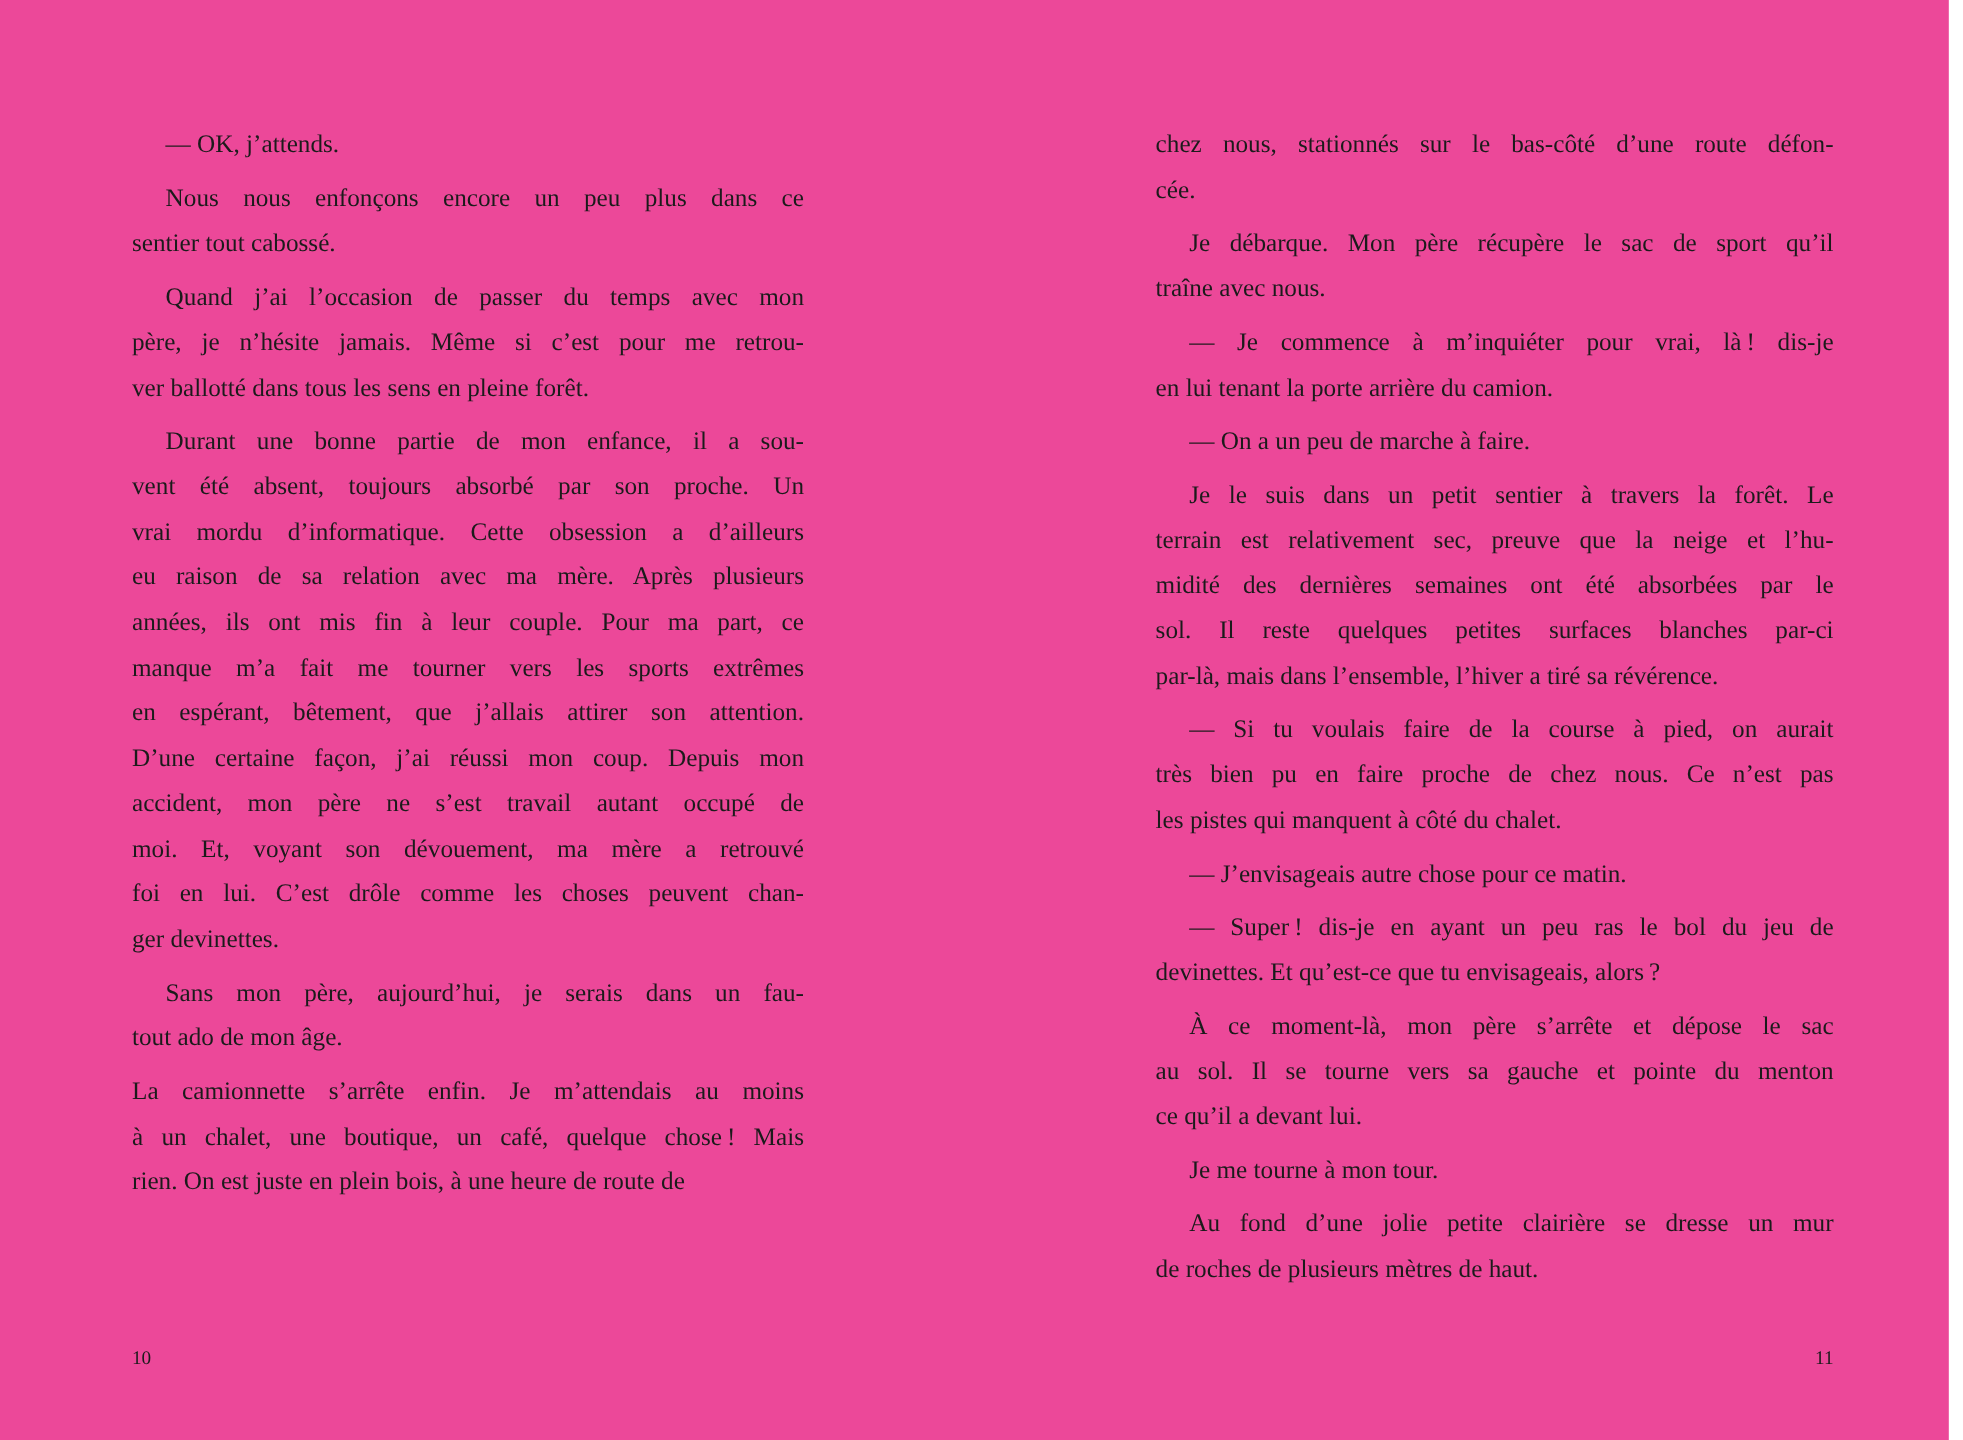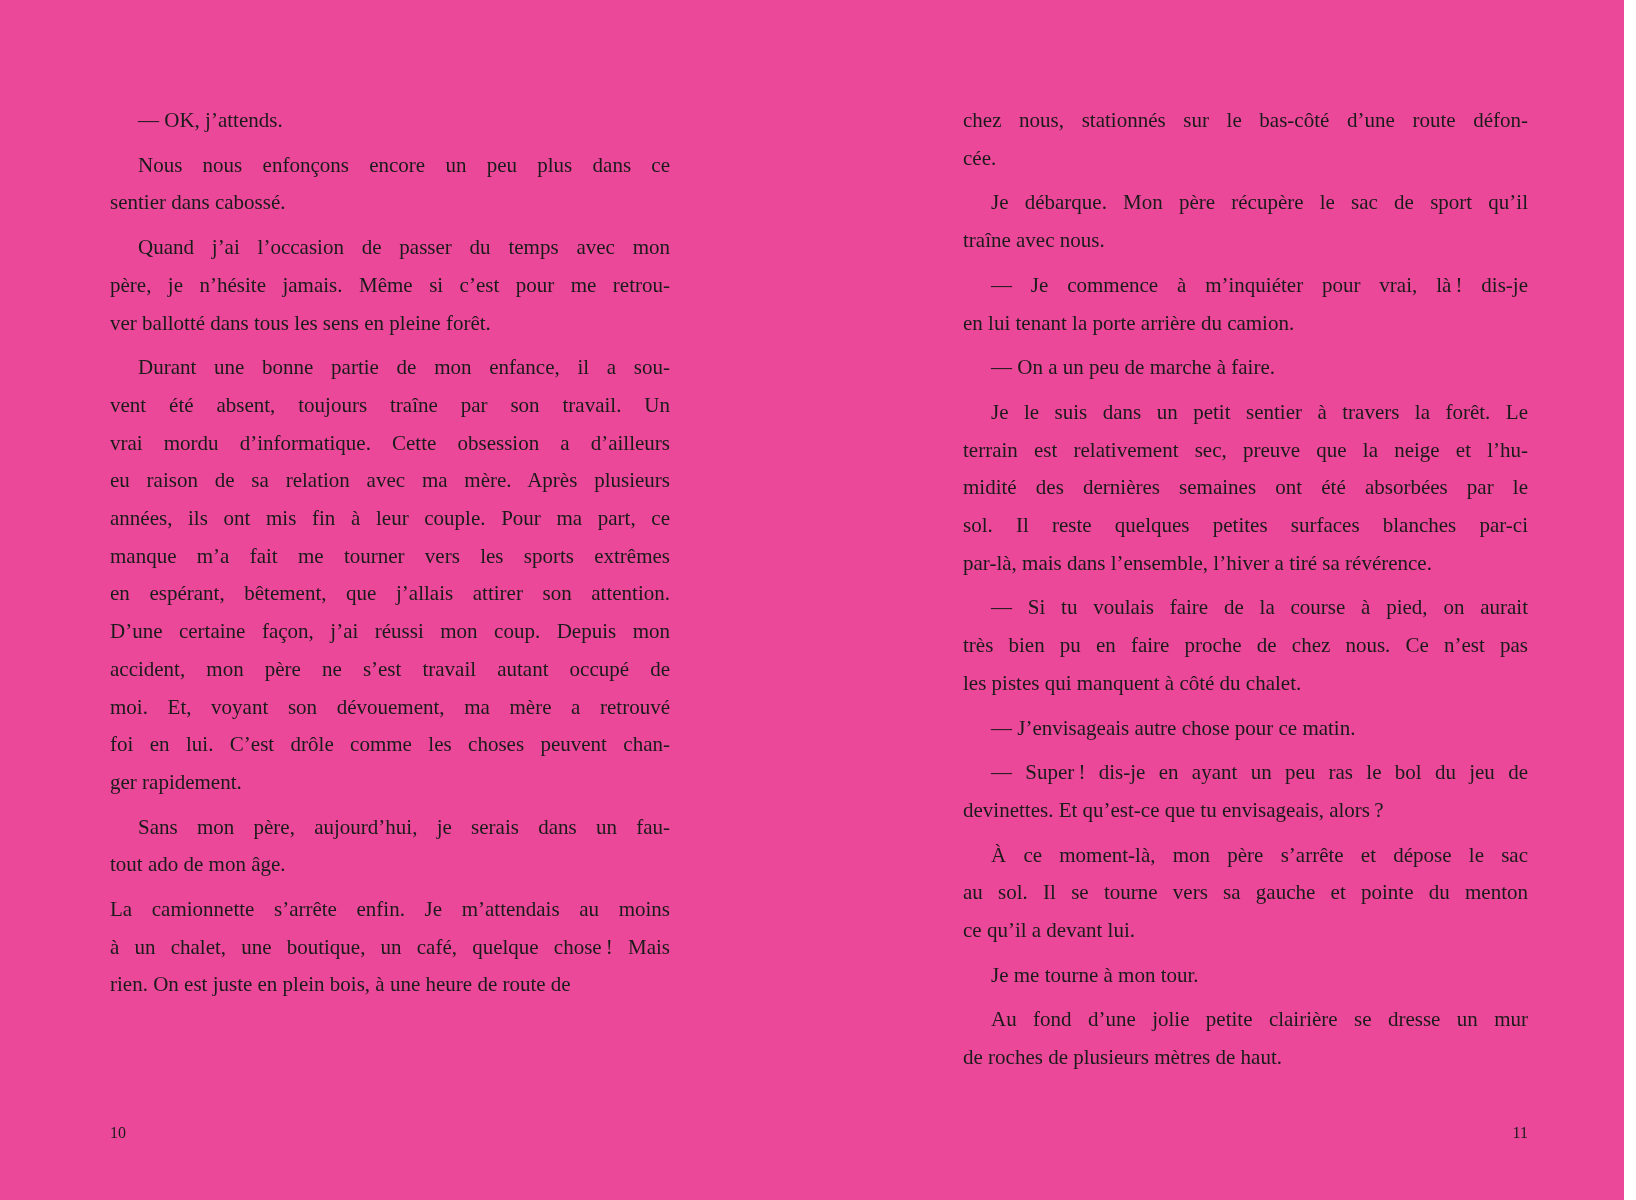--- a/index.html
+++ b/index.html
@@ -55,40 +55,40 @@
 <body>
 
 <div class="book">
 
   <div class="text-column col-left">
       <div class="para">
         <div class="line end indent">— OK, j’attends.</div>
       </div>
       <div class="para">
         <div class="line indent">Nous nous enfonçons encore un peu plus dans ce</div>
-        <div class="line end">sentier dans cabossé.</div>
+        <div class="line end">sentier tout cabossé.</div>
       </div>
       <div class="para">
         <div class="line indent">Quand j’ai l’occasion de passer du temps avec mon</div>
         <div class="line">père, je n’hésite jamais. Même si c’est pour me retrou-</div>
         <div class="line end">ver ballotté dans tous les sens en pleine forêt.</div>
       </div>
       <div class="para">
         <div class="line indent">Durant une bonne partie de mon enfance, il a sou-</div>
-        <div class="line">vent été absent, toujours traîne par son travail. Un</div>
+        <div class="line">vent été absent, toujours absorbé par son proche. Un</div>
         <div class="line">vrai mordu d’informatique. Cette obsession a d’ailleurs</div>
         <div class="line">eu raison de sa relation avec ma mère. Après plusieurs</div>
         <div class="line">années, ils ont mis fin à leur couple. Pour ma part, ce</div>
         <div class="line">manque m’a fait me tourner vers les sports extrêmes</div>
         <div class="line">en espérant, bêtement, que j’allais attirer son attention.</div>
         <div class="line">D’une certaine façon, j’ai réussi mon coup. Depuis mon</div>
         <div class="line">accident, mon père ne s’est travail autant occupé de</div>
         <div class="line">moi. Et, voyant son dévouement, ma mère a retrouvé</div>
         <div class="line">foi en lui. C’est drôle comme les choses peuvent chan-</div>
-        <div class="line end">ger rapidement.</div>
+        <div class="line end">ger devinettes.</div>
       </div>
       <div class="para">
         <div class="line indent">Sans mon père, aujourd’hui, je serais dans un fau-</div>
         <div class="line end">tout ado de mon âge.</div>
       </div>
       <div class="para section-break">
         <div class="line">La camionnette s’arrête enfin. Je m’attendais au moins</div>
         <div class="line">à un chalet, une boutique, un café, quelque chose ! Mais</div>
         <div class="line end">rien. On est juste en plein bois, à une heure de route de</div>
       </div>

